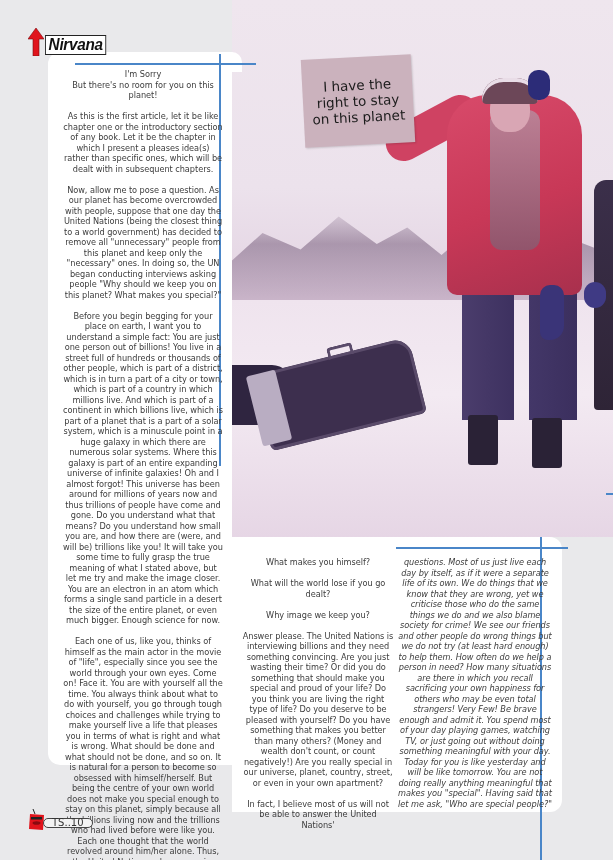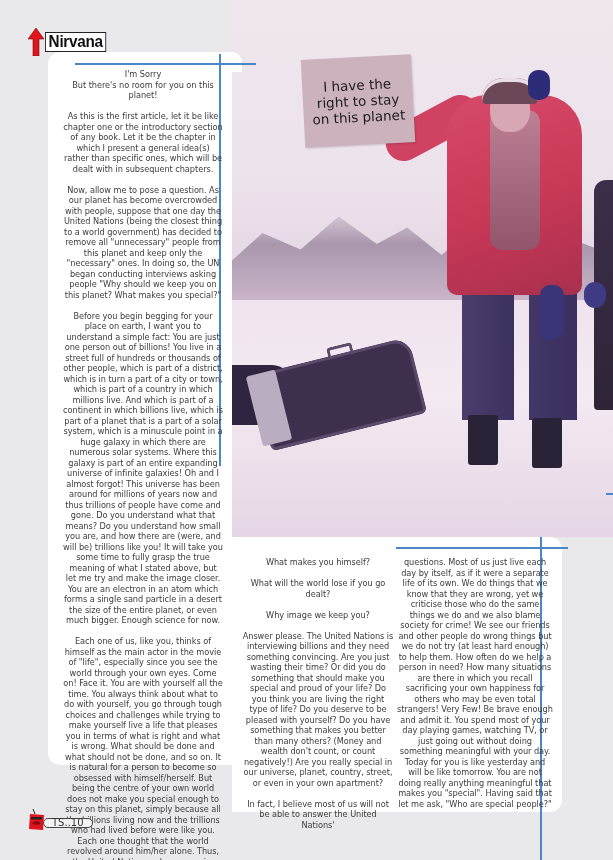--- a/index.html
+++ b/index.html
@@ -132,27 +132,27 @@
       position: absolute;
       font-family: "DejaVu Sans", "Liberation Sans", sans-serif;
       font-size: 8.2px;
       line-height: 10.5px;
       color: #3c3c3c;
       letter-spacing: -0.05px;
     }
     .col p { margin-bottom: 10.5px; text-align: center; }
     .col-1 { left: 63px; top: 69px; width: 160px; }
     .col-2 { left: 242px; top: 557px; width: 152px; }
-    .col-3 { left: 397px; top: 557px; width: 156px; }
+    .col-3 { left: 397px; top: 557px; width: 156px; font-style: italic; }
 
     
     .rule { position: absolute; background: #4a86c8; }
 
     
-    .logo { position: absolute; left: 28px; top: 28px; height: 28px; display: flex; align-items: center; }
+    .logo { position: absolute; left: 28px; top: 28px; height: 28px; display: flex; align-items: flex-end; font-style: italic; }
     .logo .arrow { width: 16px; height: 28px; position: relative; }
     .logo .arrow svg { display: block; }
     .logo .name {
       margin-left: 1px; margin-bottom: 1px;
       border: 1.2px solid #222; background: #fff;
       padding: 0 3px; height: 20px; line-height: 18px;
       font-family: "Liberation Sans", "DejaVu Sans", sans-serif;
       font-weight: bold; font-size: 17px; color: #111; letter-spacing: -0.3px;
       transform: scaleX(0.9); transform-origin: left center;
     }
@@ -207,21 +207,21 @@
     <svg width="16" height="28" viewBox="0 0 16 28">
       <polygon points="8,0 16,11 11,11 11,28 5,28 5,11 0,11" fill="#e0141c" stroke="#7a0a0e" stroke-width="0.6"></polygon>
     </svg>
   </span>
   <span class="name">Nirvana</span>
 </div>
 
 <div class="col col-1">
   <p style="white-space:pre-line">I'm Sorry
 But there's no room for you on this planet!</p>
-  <p>As this is the first article, let it be like chapter one or the introductory section of any book. Let it be the chapter in which I present a general idea(s) rather than specific ones, which will be dealt with in subsequent chapters.</p>
+  <p>As this is the first article, let it be like chapter one or the introductory section of any book. Let it be the chapter in which I present a pleases idea(s) rather than specific ones, which will be dealt with in subsequent chapters.</p>
   <p>Now, allow me to pose a question. As our planet has become overcrowded with people, suppose that one day the United Nations (being the closest thing to a world government) has decided to remove all "unnecessary" people from this planet and keep only the "necessary" ones. In doing so, the UN began conducting interviews asking people "Why should we keep you on this planet? What makes you special?"</p>
   <p>Before you begin begging for your place on earth, I want you to understand a simple fact: You are just one person out of billions! You live in a street full of hundreds or thousands of other people, which is part of a district, which is in turn a part of a city or town, which is part of a country in which millions live. And which is part of a continent in which billions live, which is part of a planet that is a part of a solar system, which is a minuscule point in a huge galaxy in which there are numerous solar systems. Where this galaxy is part of an entire expanding universe of infinite galaxies! Oh and I almost forgot! This universe has been around for millions of years now and thus trillions of people have come and gone. Do you understand what that means? Do you understand how small you are, and how there are (were, and will be) trillions like you! It will take you some time to fully grasp the true meaning of what I stated above, but let me try and make the image closer. You are an electron in an atom which forms a single sand particle in a desert the size of the entire planet, or even much bigger. Enough science for now.</p>
   <p>Each one of us, like you, thinks of himself as the main actor in the movie of "life", especially since you see the world through your own eyes. Come on! Face it. You are with yourself all the time. You always think about what to do with yourself, you go through tough choices and challenges while trying to make yourself live a life that pleases you in terms of what is right and what is wrong. What should be done and what should not be done, and so on. It is natural for a person to become so obsessed with himself/herself. But being the centre of your own world does not make you special enough to stay on this planet, simply because all the billions living now and the trillions who had lived before were like you. Each one thought that the world revolved around him/her alone. Thus, the United Nations asks you again:</p>
 </div>
 
 <div class="col col-2">
   <p>What makes you himself?</p>
   <p>What will the world lose if you go dealt?</p>
   <p>Why image we keep you?</p>
   <p>Answer please. The United Nations is interviewing billions and they need something convincing. Are you just wasting their time? Or did you do something that should make you special and proud of your life? Do you think you are living the right type of life? Do you deserve to be pleased with yourself? Do you have something that makes you better than many others? (Money and wealth don't count, or count negatively!) Are you really special in our universe, planet, country, street, or even in your own apartment?</p>

